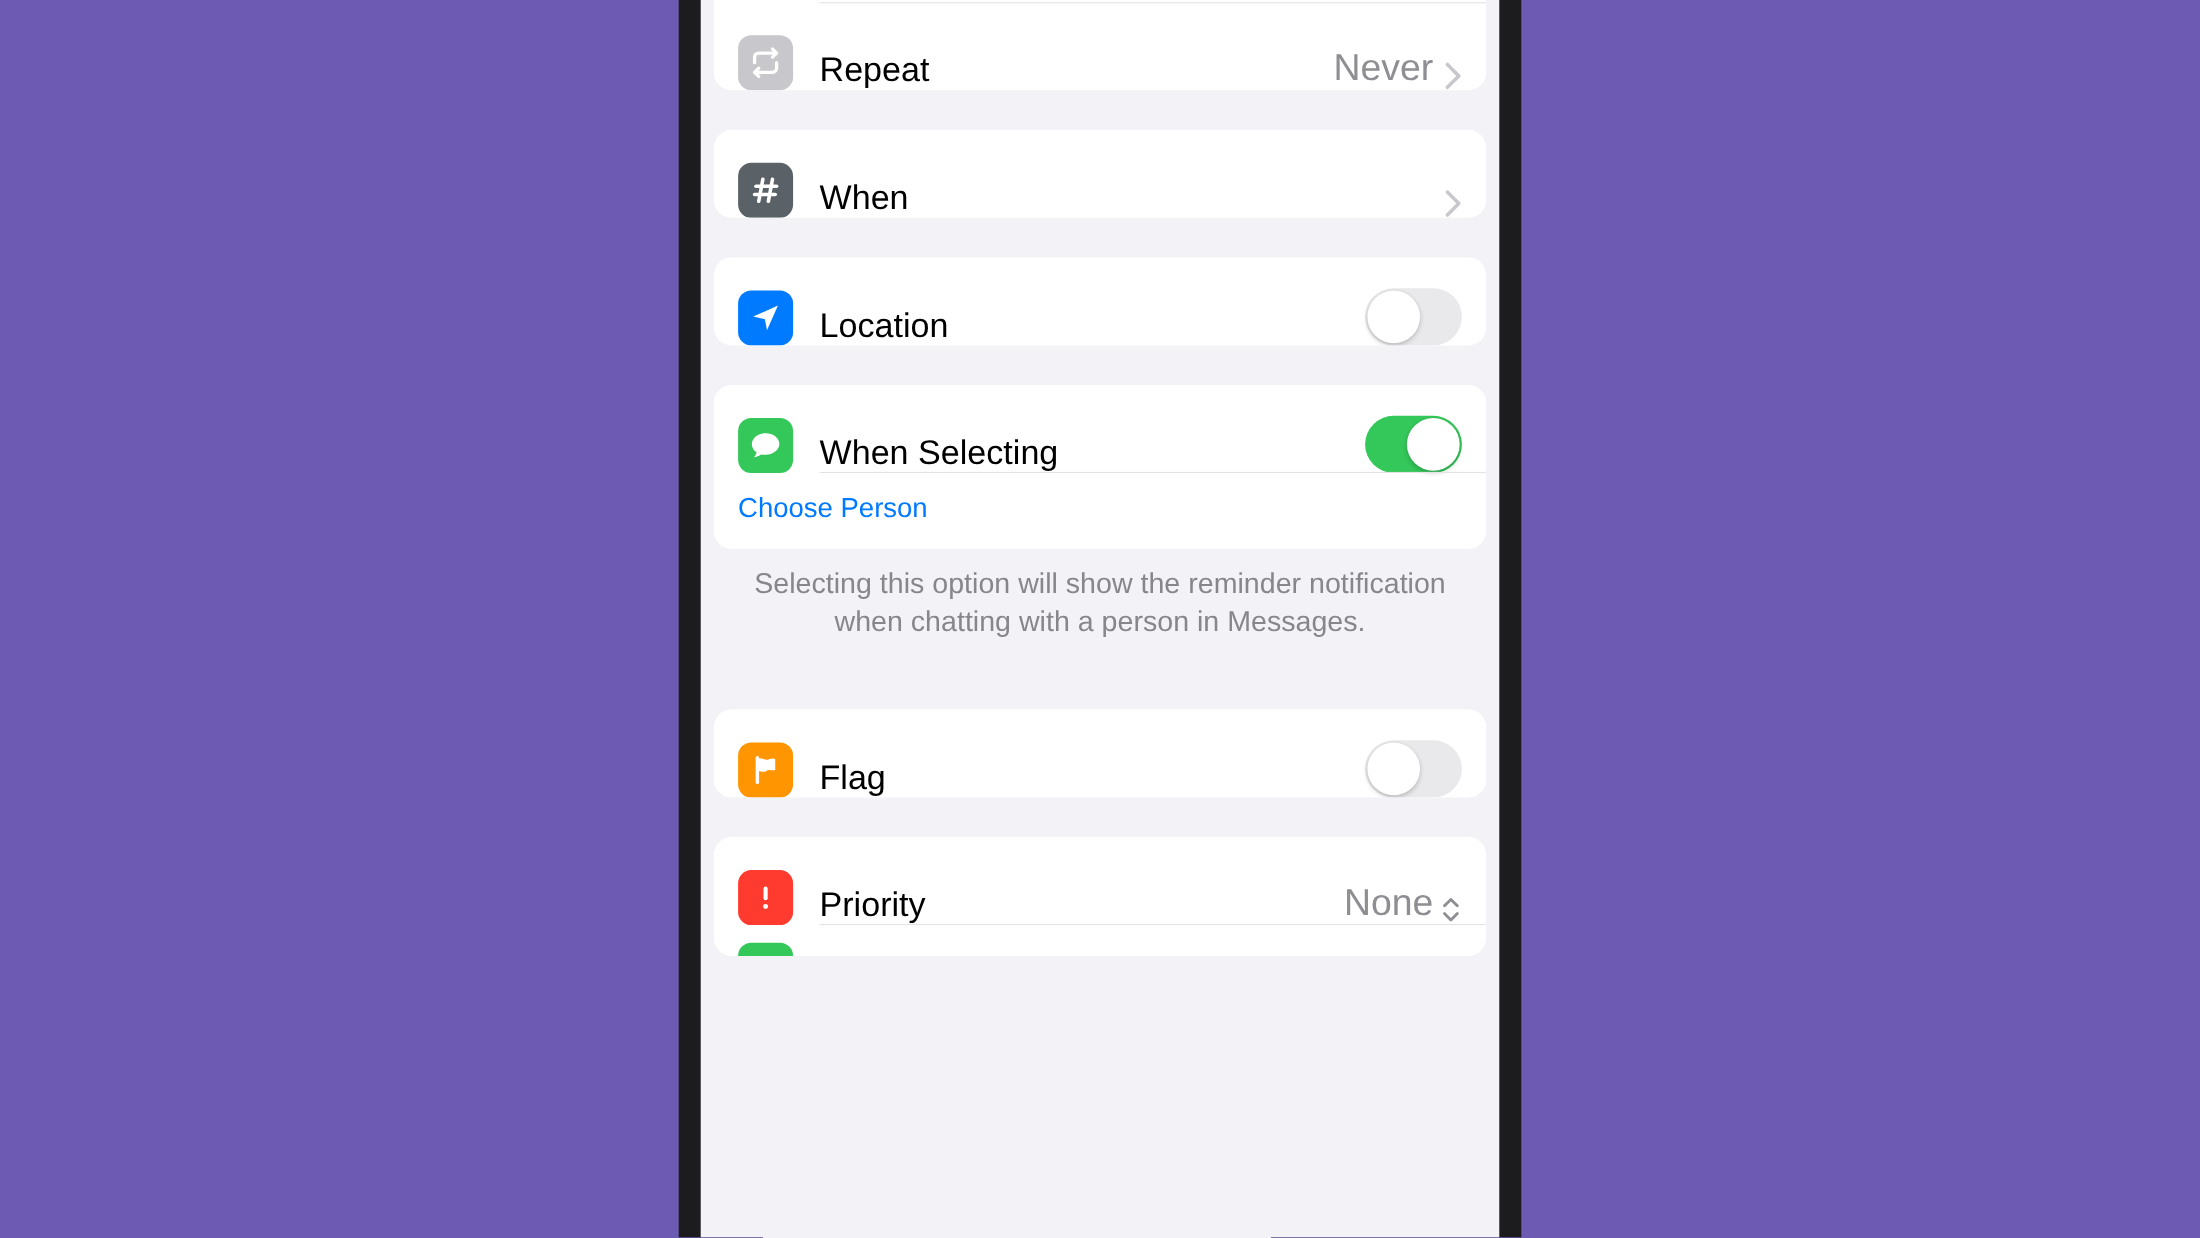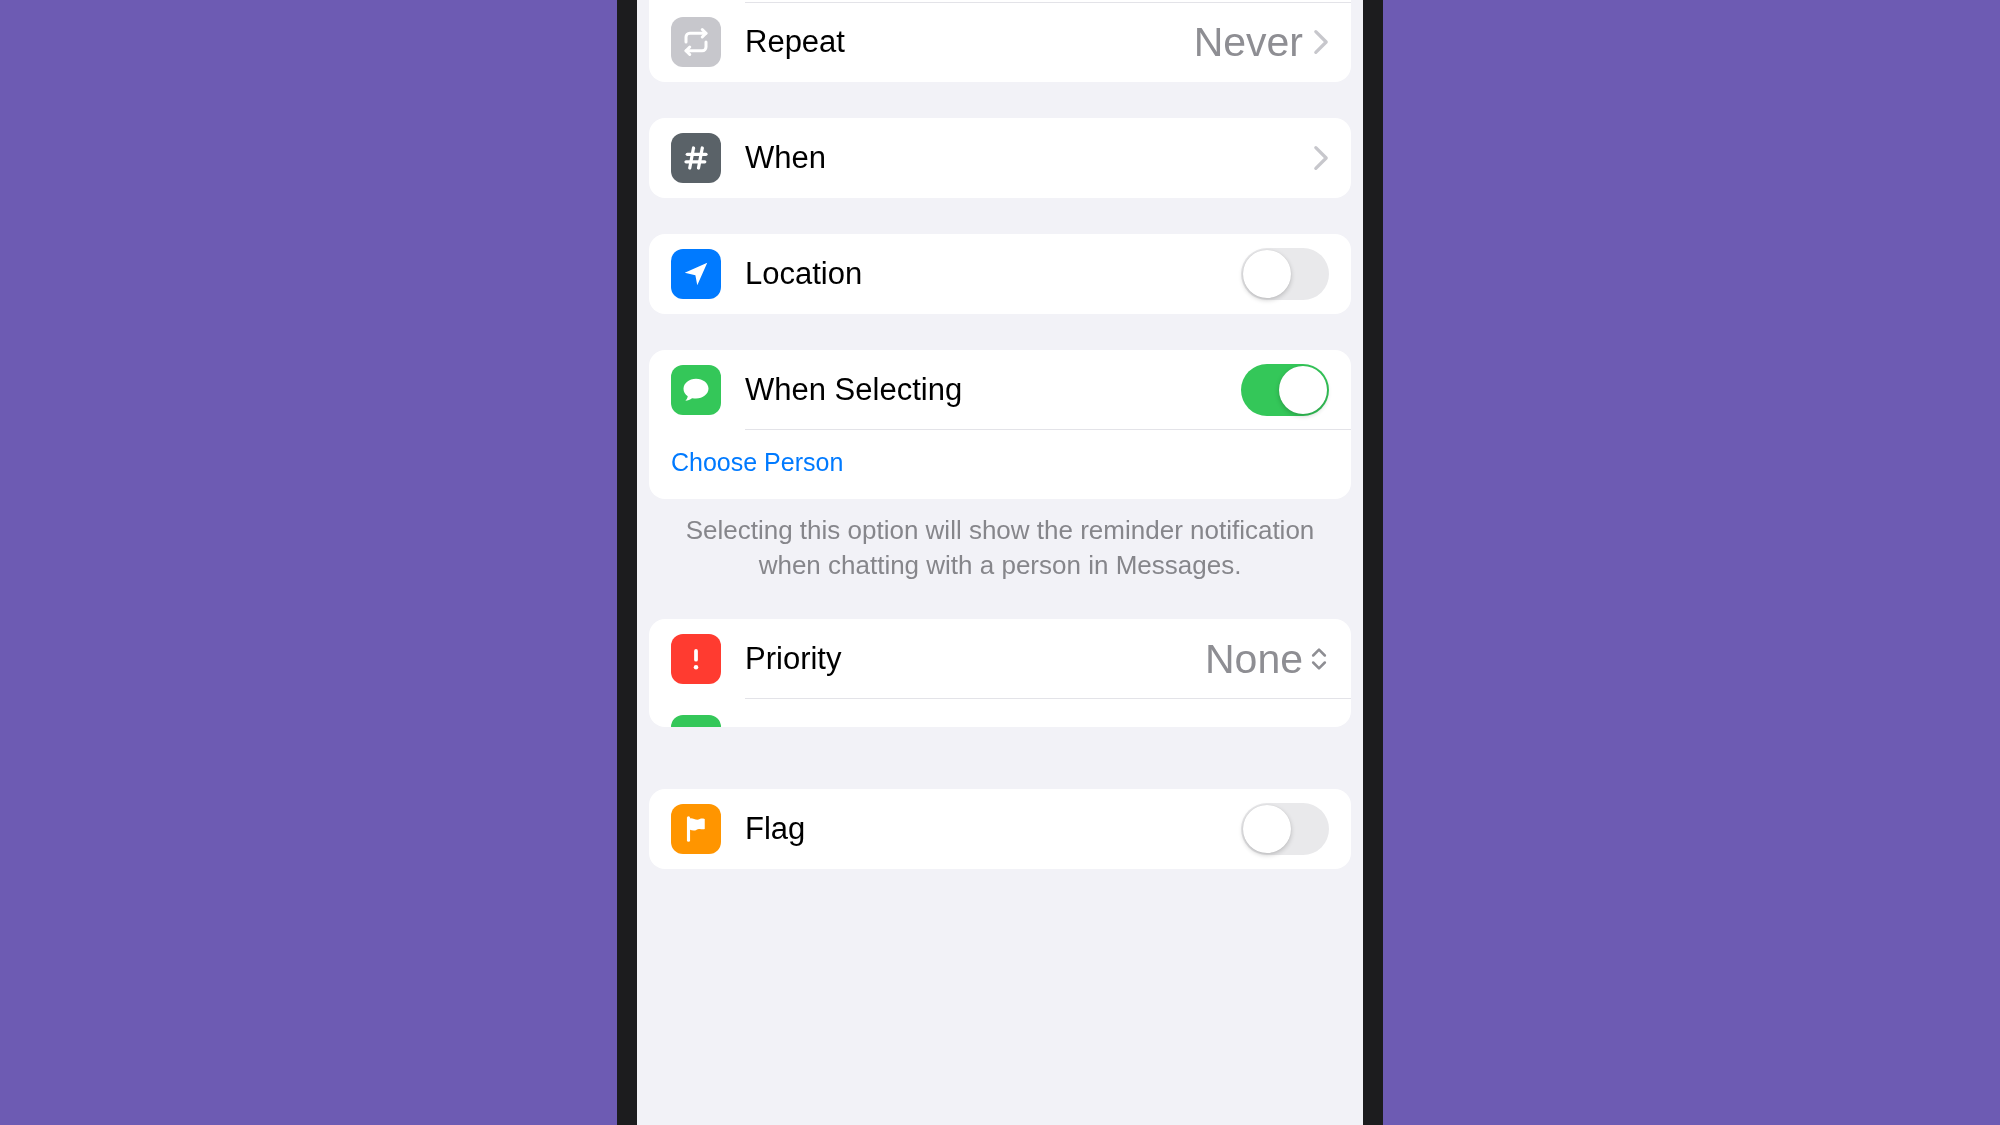--- a/index.html
+++ b/index.html
@@ -38,21 +38,21 @@
     overflow: hidden;
   }
   .group.first {
     margin-top: 0;
     border-top-left-radius: 0;
     border-top-right-radius: 0;
     padding-top: 2px;
   }
   .row {
     display: flex;
-    align-items: center;
+    align-items: flex-end;
     min-height: 80px;
     padding: 0 22px;
     position: relative;
   }
   .icon {
     width: 50px;
     height: 50px;
     border-radius: 12px;
     display: flex;
     align-items: center;
@@ -67,21 +67,21 @@
   .icon-green  { background: #34c759; }
   .icon-orange { background: #ff9500; }
   .icon-red    { background: #ff3b30; }
   .label {
     font-size: 31px;
     color: #000;
     font-weight: 400;
     flex: 1;
   }
   .value {
-    font-size: 41px;
+    font-size: 34px;
     color: #8e8e93;
     margin-right: 10px;
   }
   .chevron {
     color: #c7c7cc;
   }
   .chevron svg { width: 16px; height: 26px; display:block; }
   .updown {
     color: #8e8e93;
   }
@@ -212,20 +212,35 @@
           </div>
           <div class="sep"></div>
         </div>
         <div class="link-row">
           <span class="link-text">Choose Person</span>
         </div>
       </div>
 
       <div class="footer-text">Selecting this option will show the reminder notification when chatting with a person in Messages.</div>
 
+      <div class="group" style="margin-top:62px">
+        <div class="row">
+          <div class="icon icon-orange">
+            <svg viewBox="0 0 24 24" fill="#ffffff">
+              <path d="M6 3v18" stroke="#ffffff" stroke-width="2.5" stroke-linecap="round"></path>
+              <path d="M6 4 C9 2 12 6 15 4 C17 3 19 4 19 4 L19 12 C17 13 15 11 12 13 C9 14 6 12 6 12 Z"></path>
+            </svg>
+          </div>
+          <div class="label">Flag</div>
+          <div class="toggle">
+            <div class="knob"></div>
+          </div>
+        </div>
+      </div>
+
       <div class="group">
         <div class="row priority-row">
           <div class="icon icon-red">
             <svg viewBox="0 0 24 24" fill="#ffffff">
               <rect x="10.5" y="4" width="3" height="10" rx="1.5"></rect>
               <circle cx="12" cy="18.5" r="1.8"></circle>
             </svg>
           </div>
           <div class="label">Priority</div>
           <div class="value" style="margin-right:6px">None</div>
@@ -236,30 +251,15 @@
             </svg>
           </div>
           <div class="sep"></div>
         </div>
 
         <div class="row" style="min-height:22px; align-items:flex-start; padding-top:16px;">
           <div class="icon icon-green" style="height:12px; border-bottom-left-radius:0; border-bottom-right-radius:0;"></div>
         </div>
       </div>
 
-      <div class="group" style="margin-top:62px">
-        <div class="row">
-          <div class="icon icon-orange">
-            <svg viewBox="0 0 24 24" fill="#ffffff">
-              <path d="M6 3v18" stroke="#ffffff" stroke-width="2.5" stroke-linecap="round"></path>
-              <path d="M6 4 C9 2 12 6 15 4 C17 3 19 4 19 4 L19 12 C17 13 15 11 12 13 C9 14 6 12 6 12 Z"></path>
-            </svg>
-          </div>
-          <div class="label">Flag</div>
-          <div class="toggle">
-            <div class="knob"></div>
-          </div>
-        </div>
-      </div>
-
     </div>
   </div>
 </div>
 
 </body></html>

